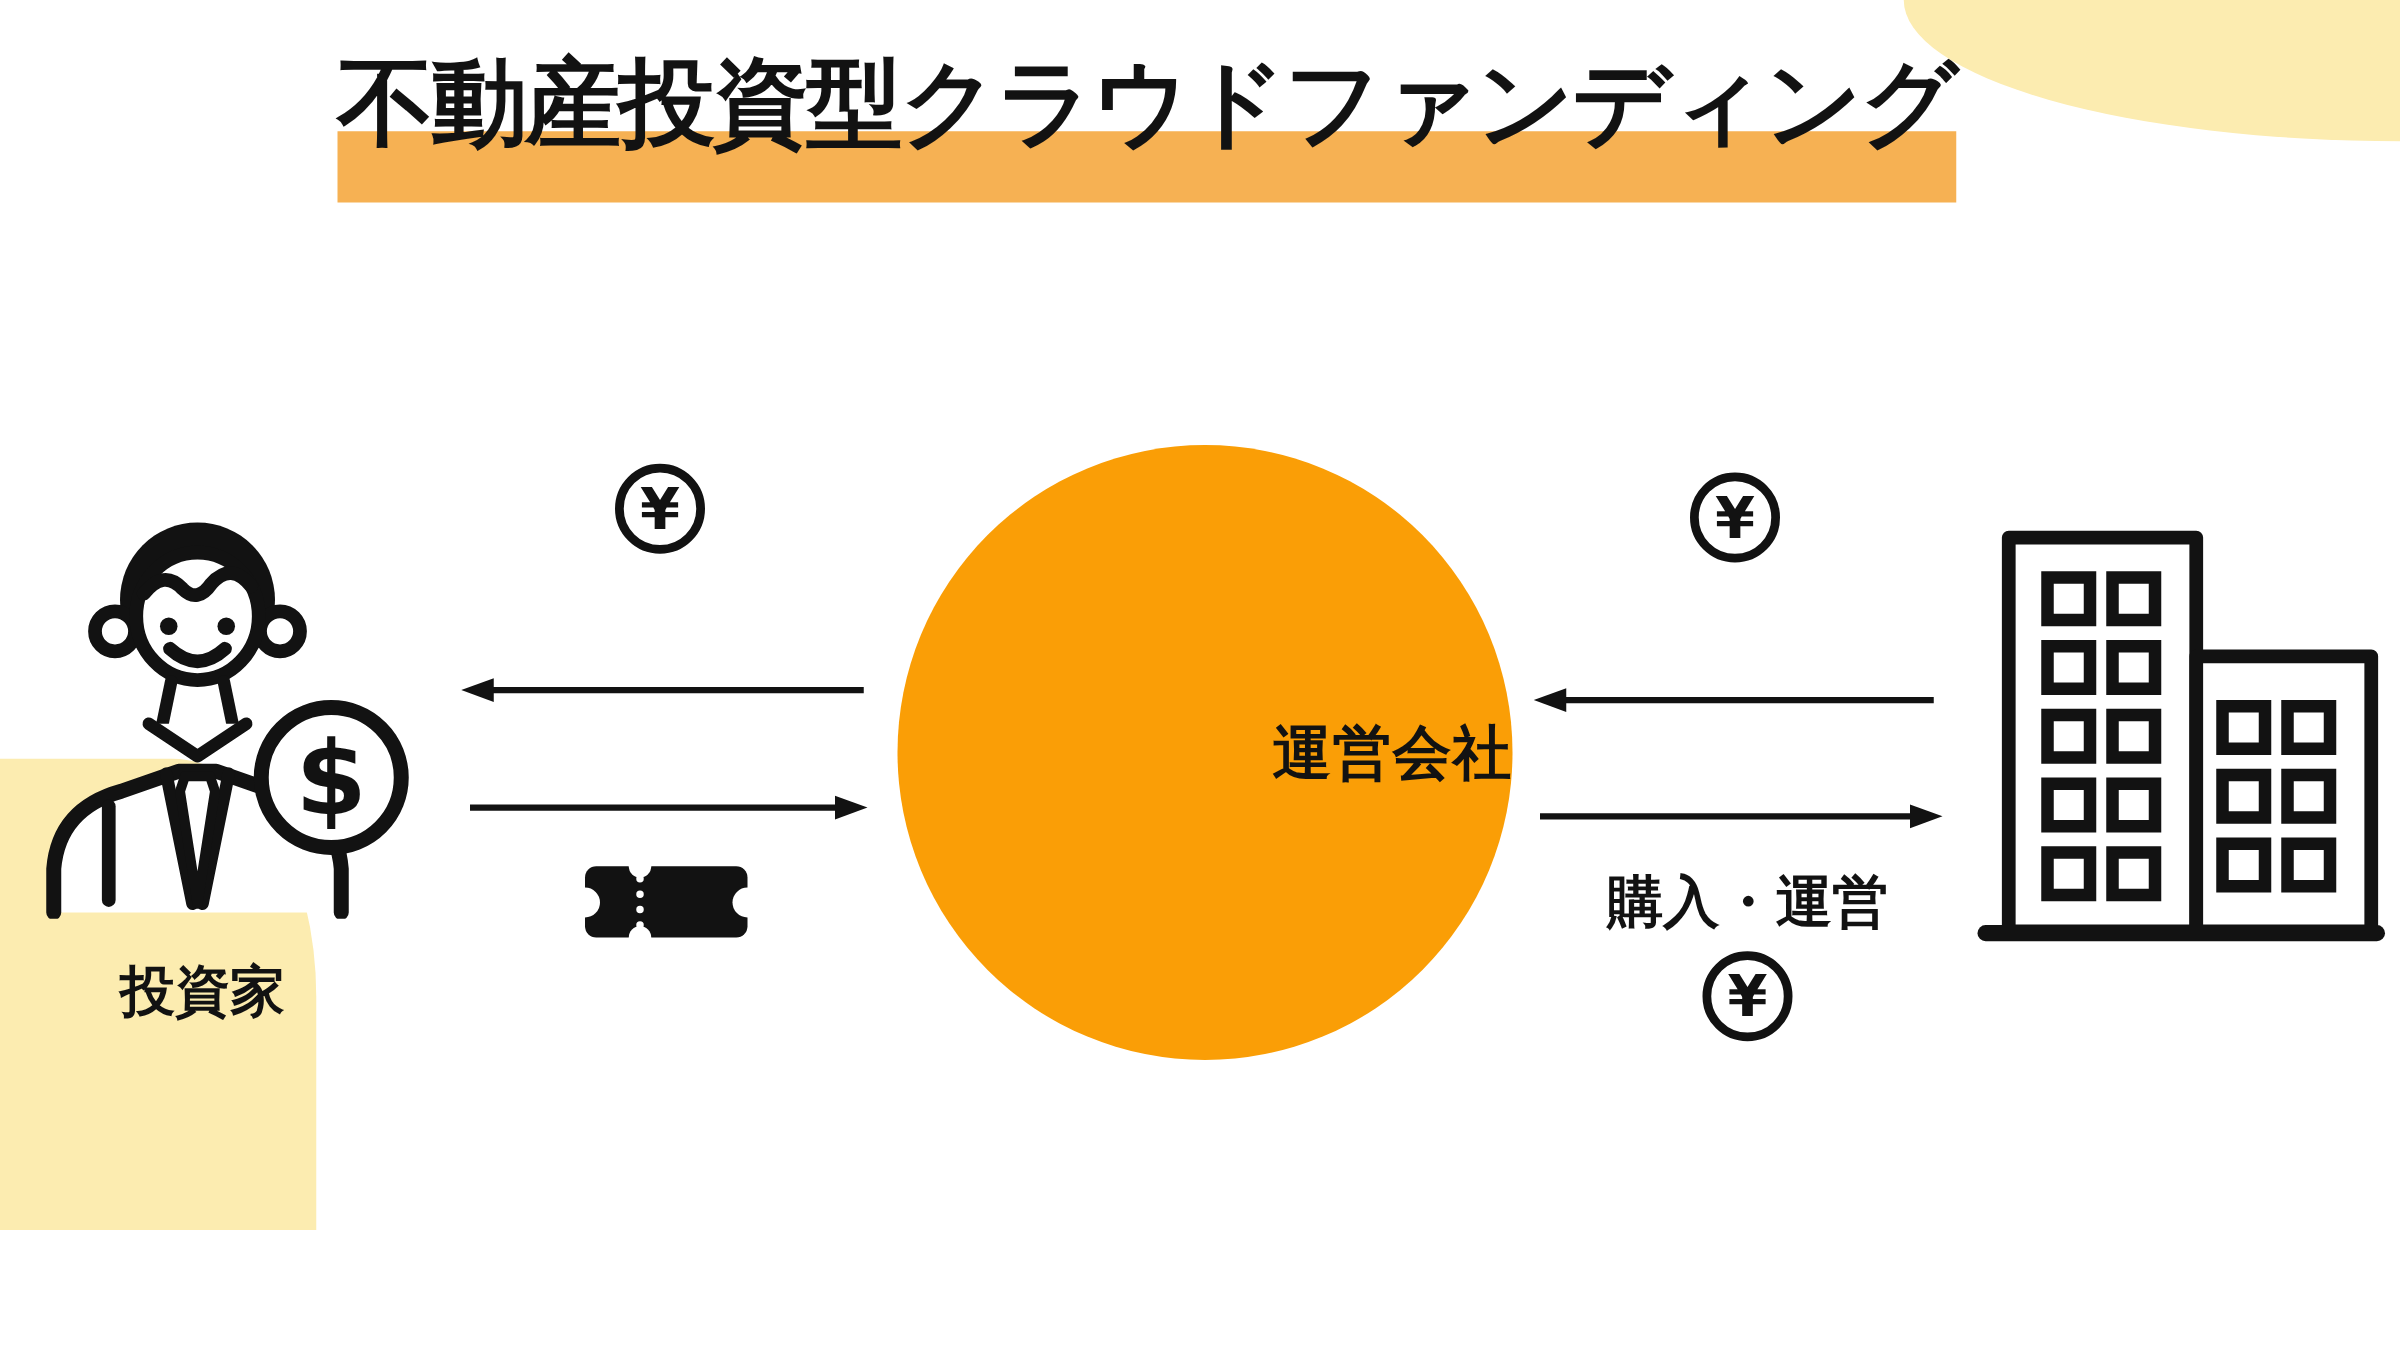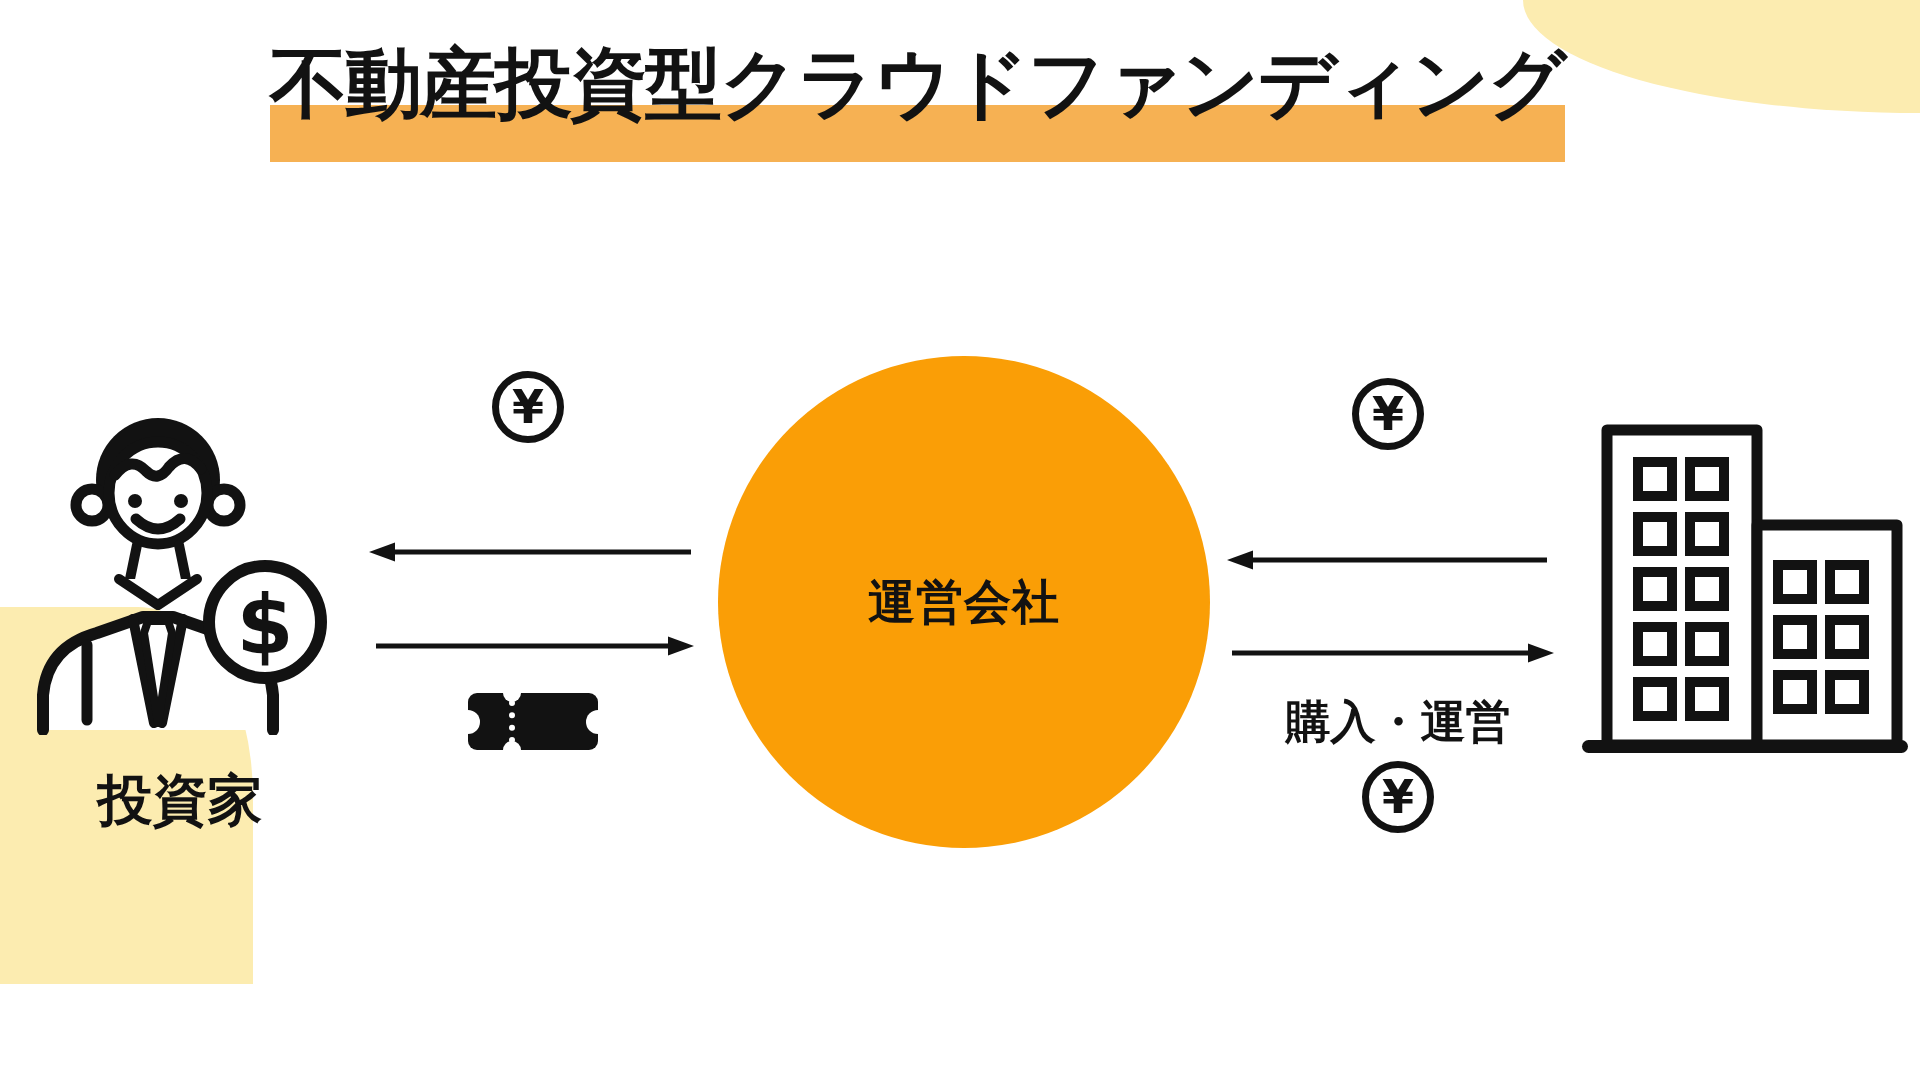--- a/index.html
+++ b/index.html
@@ -16,31 +16,31 @@
   .corner-bl{position:absolute;left:0;bottom:0;width:253px;height:377px;background:var(--cream);
              border-top-right-radius:115px 190px}
 
   
   .title-bar{position:absolute;left:270px;top:105px;width:1295px;height:57px;background:var(--highlight)}
   .title-text{position:absolute;left:270px;top:30px;width:1295px;text-align:center;
               font-size:77px;line-height:108px;font-weight:900;letter-spacing:-2px;color:var(--ink);white-space:nowrap}
 
   
   .operator-circle{position:absolute;left:718px;top:356px;width:492px;height:492px;border-radius:50%;
-                   background:var(--accent);display:flex;align-items:center;justify-content:center}
+                   background:var(--accent);display:flex;align-items:center;justify-content:flex-end}
   .operator-label{font-size:47px;font-weight:900;color:var(--ink);letter-spacing:1px}
 
   
   .flow-label{position:absolute;text-align:center;font-weight:900;color:var(--ink);white-space:nowrap}
   .lbl-invest{left:430px;top:466px;width:200px;font-size:45px}
   .lbl-dividend{left:431px;top:789px;width:200px;font-size:44px}
   .lbl-rent{left:1238px;top:475px;width:300px;font-size:45px}
   .lbl-purchase{left:1248px;top:692px;width:300px;font-size:45px}
   .actor-label{position:absolute;text-align:center;font-weight:900;color:var(--ink);white-space:nowrap}
-  .lbl-investor{left:80px;top:764px;width:200px;font-size:55px}
+  .lbl-investor{left:62px;top:764px;width:200px;font-size:44px}
 
   
   .yen-coin{position:absolute;width:72px;height:72px;border:7px solid var(--ink);border-radius:50%;
             display:flex;align-items:center;justify-content:center;background:#fff}
   .yen-coin span{font-size:46px;font-weight:900;color:var(--ink);line-height:1}
 
   
   svg.arrow{position:absolute;overflow:visible}
   svg.arrow line{stroke:var(--ink);stroke-width:5}
   svg.arrow polygon{fill:var(--ink)}

